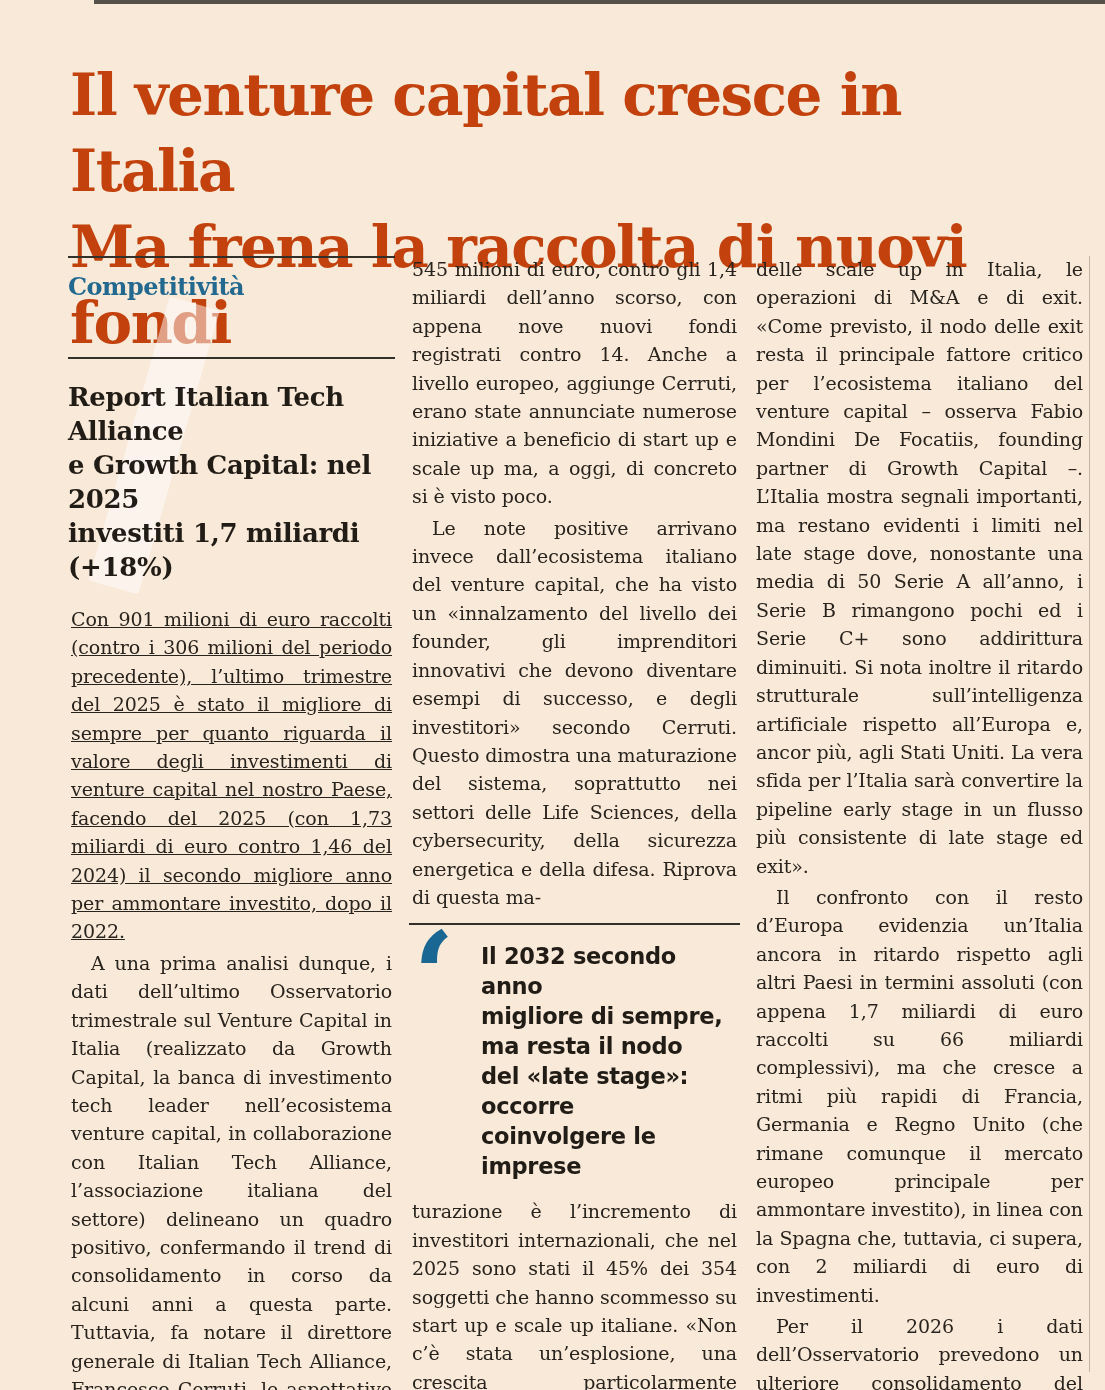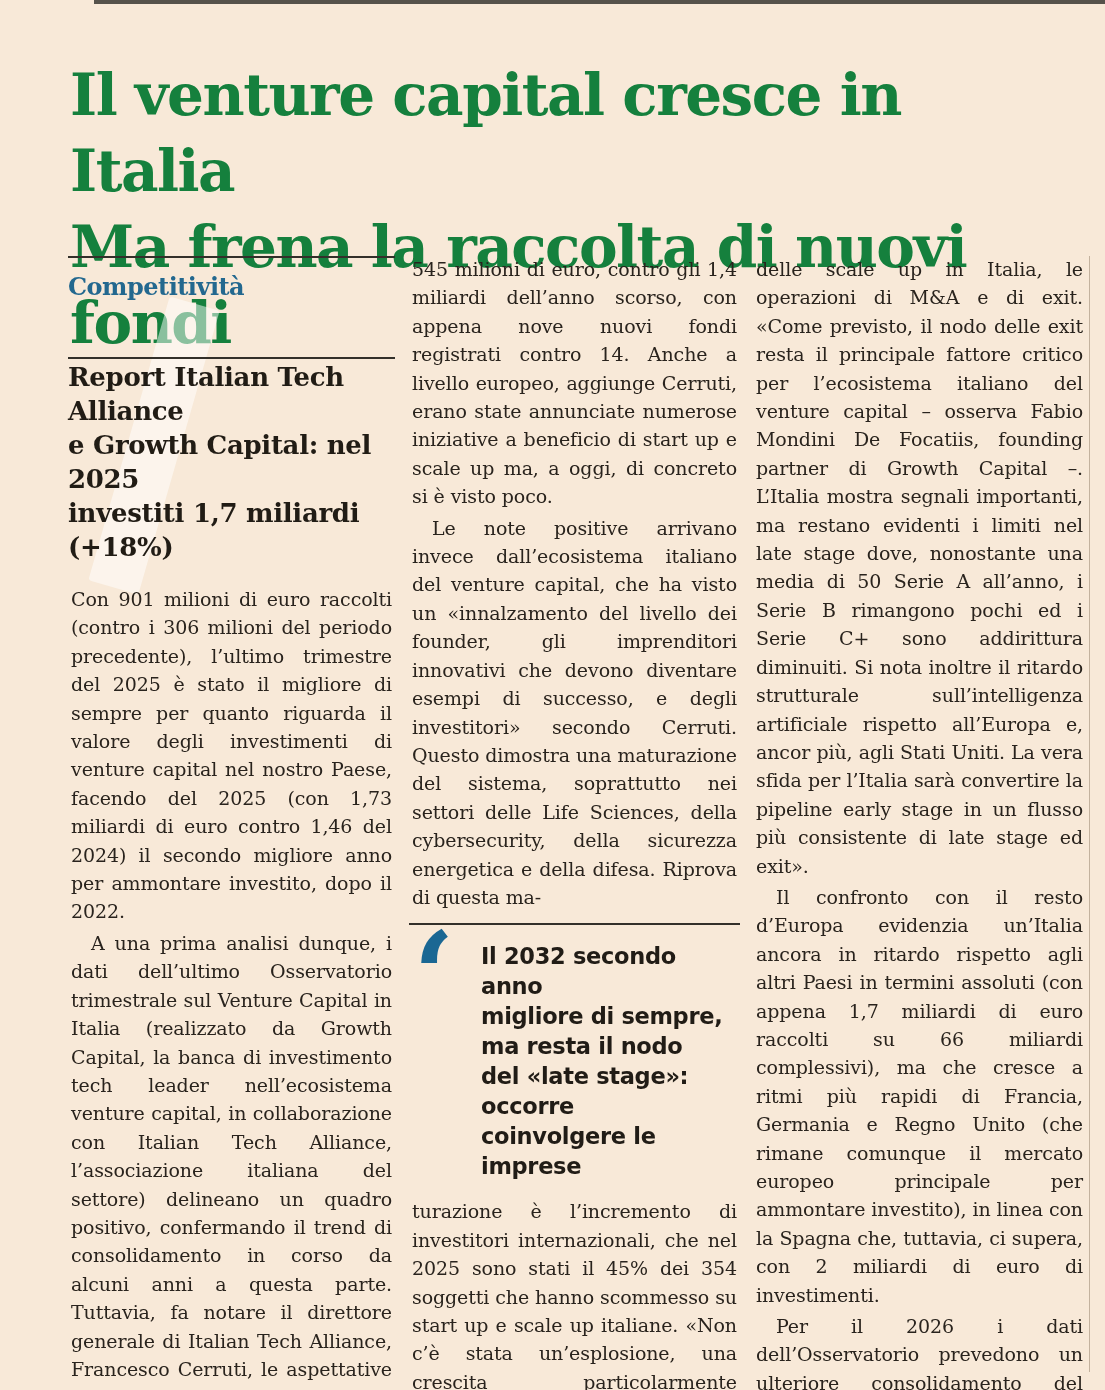--- a/index.html
+++ b/index.html
@@ -6,47 +6,47 @@
   body{
     width:1105px;height:1390px;position:relative;overflow:hidden;
     background:#f8e9d8;
     font-family:"DejaVu Serif", serif;
     color:#26211c;
   }
   .top-rule{position:absolute;left:94px;top:0;width:1011px;height:4px;background:#56524b;}
   .headline{
     position:absolute;left:70px;top:18px;width:1010px;
     font-weight:700;font-size:58px;line-height:76px;letter-spacing:-1.5px;
-    color:#15803d;
+    color:#c2410c;
   }
   .watermark{
     position:absolute;left:128px;top:298px;width:52px;height:295px;
     background:rgba(255,255,255,0.5);transform:rotate(16deg);border-radius:3px;
     pointer-events:none;
   }
   .col{position:absolute;width:327px;}
   .col1{left:68px;top:256px;}
   .col2{left:409px;top:252px;width:331px;}
   .col3{left:753px;top:252px;width:333px;}
   .rule{height:2px;background:#33302a;}
   .kicker{
     margin-top:12px;font-weight:700;font-size:24px;line-height:33px;
     color:#23688f;letter-spacing:-0.5px;
   }
   .rule2{margin-top:54px;}
   .standfirst{
-    margin-top:1px;font-weight:700;font-size:26px;line-height:34px;
+    margin-top:21px;font-weight:700;font-size:26px;line-height:34px;
     letter-spacing:-0.3px;color:#211c15;white-space:pre-line;
   }
   .para{
     margin:3px;font-size:19px;line-height:28.4px;text-align:justify;
     letter-spacing:-0.1px;color:#29231d;
   }
   .para.indent{text-indent:20px;}
-  .col1 .para.first{margin-top:21px;}
+  .col1 .para.first{margin-top:21px;text-decoration:underline;}
   .quote-block{margin-top:12px;margin-bottom:16px;}
   .quote-rule{height:2px;background:#33302a;margin-bottom:16px;}
   .quote-body{display:flex;align-items:flex-start;}
   .quote-mark{
     width:72px;flex:0 0 72px;color:#1a6793;
     font-family:"DejaVu Serif",serif;font-weight:700;
     font-size:120px;line-height:70px;text-indent:4px;
   }
   .quote-text{
     font-family:"DejaVu Sans","Liberation Sans",sans-serif;

